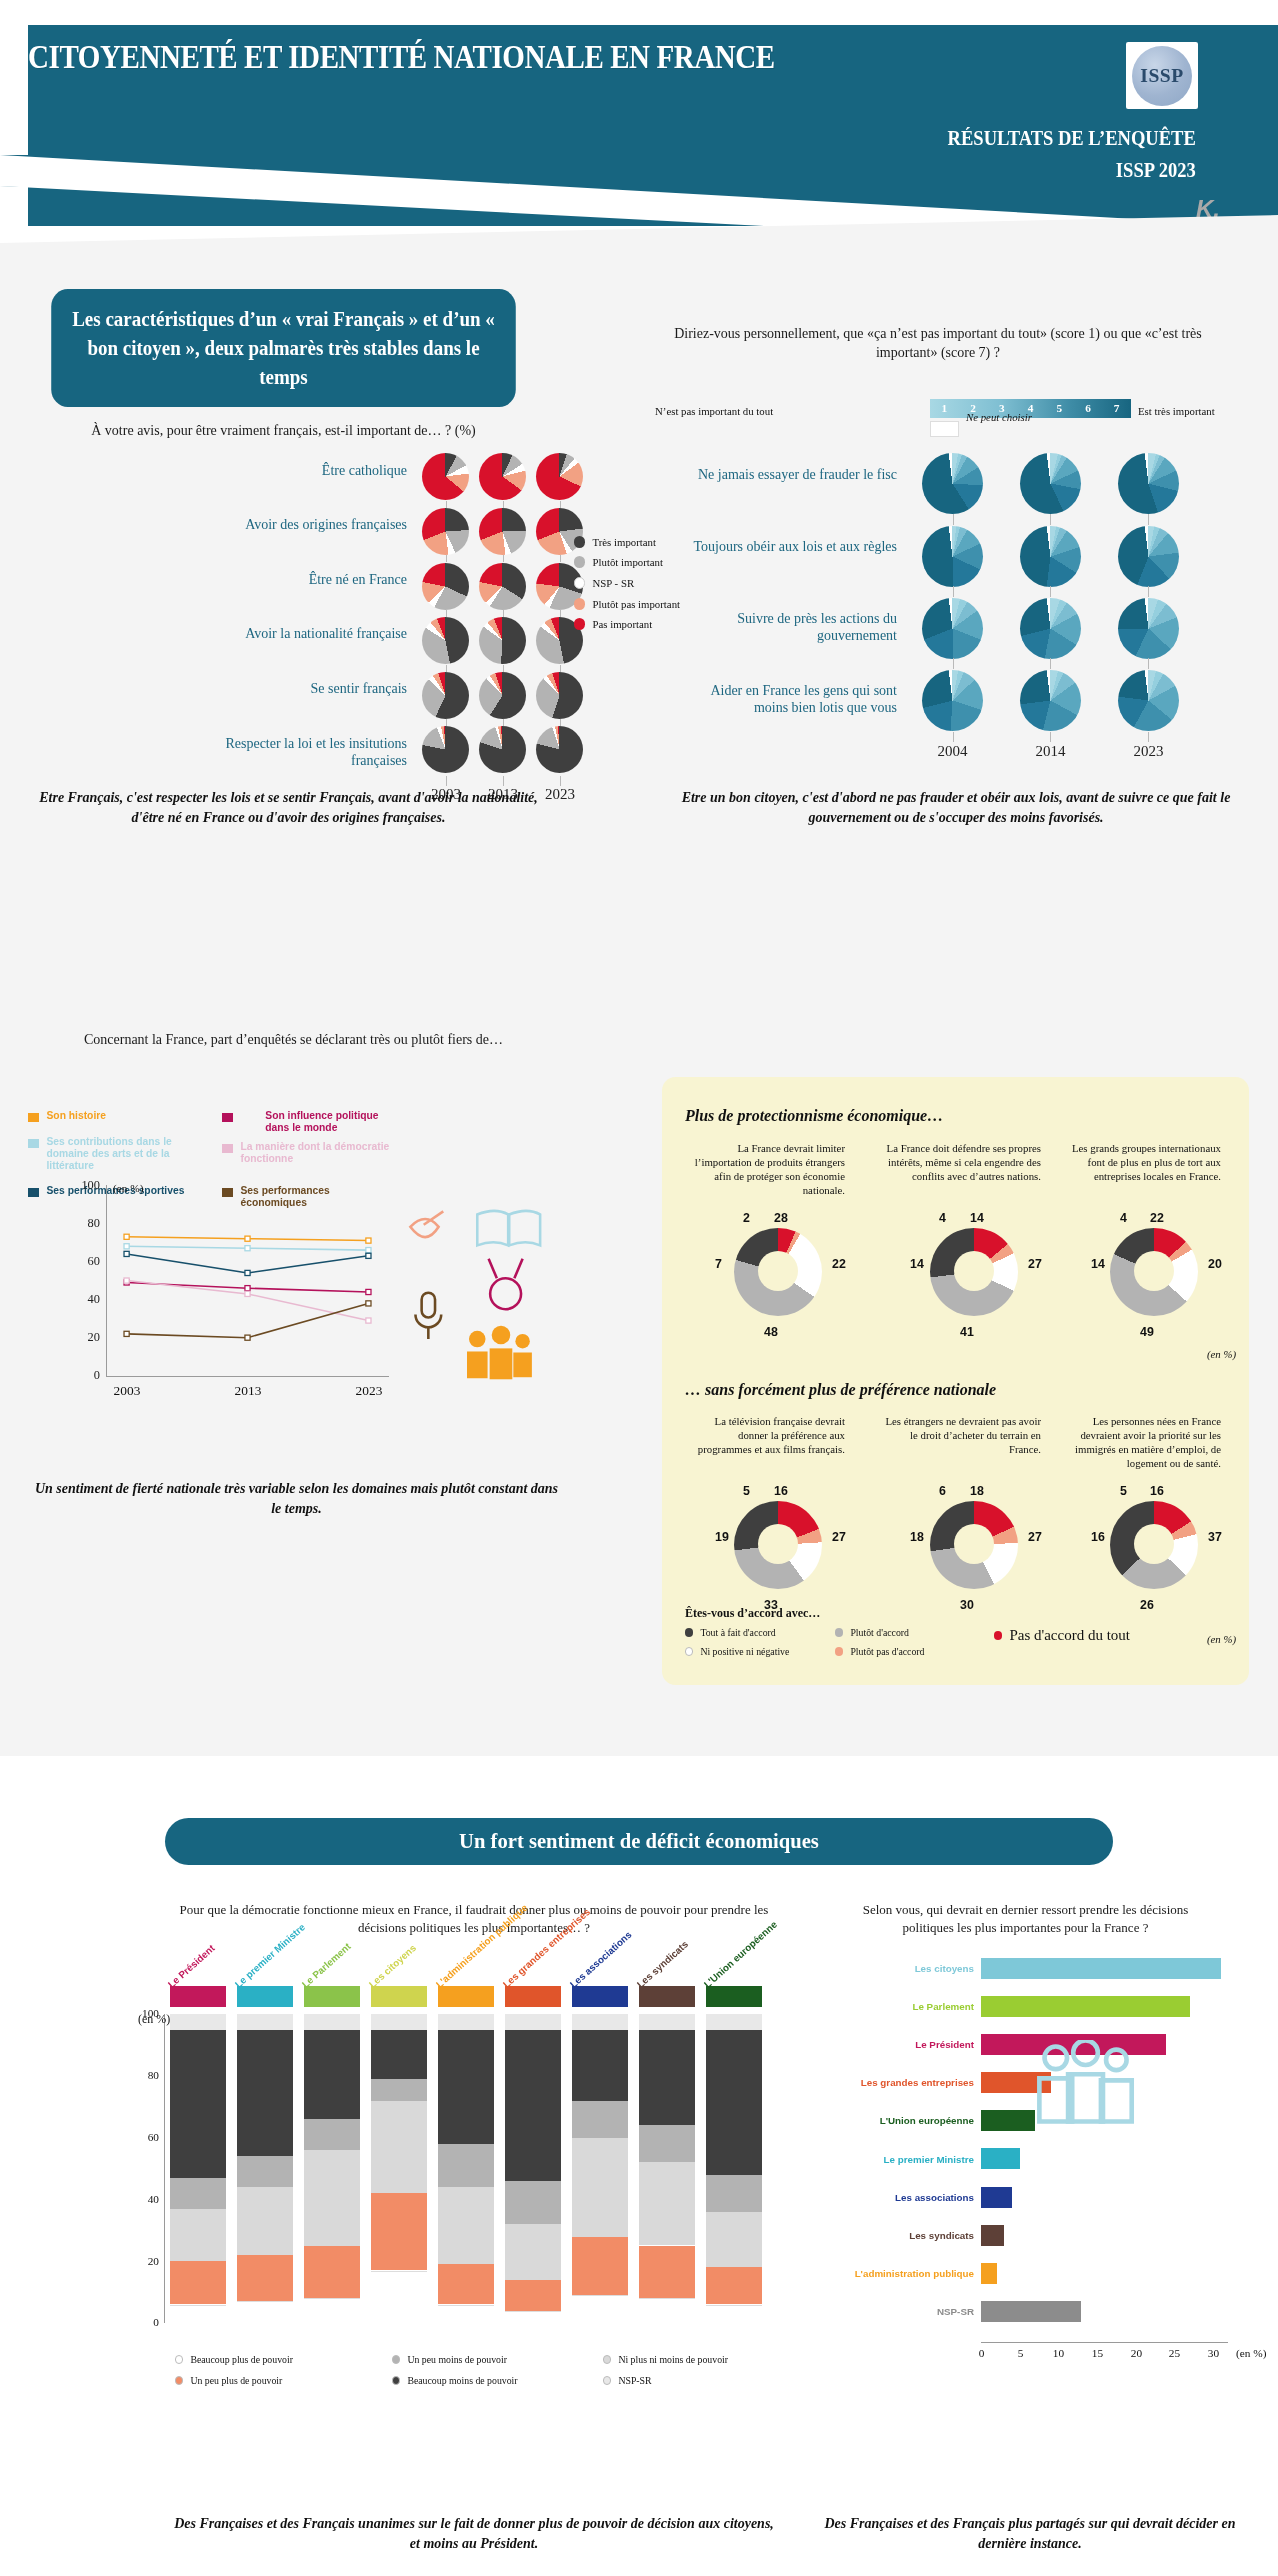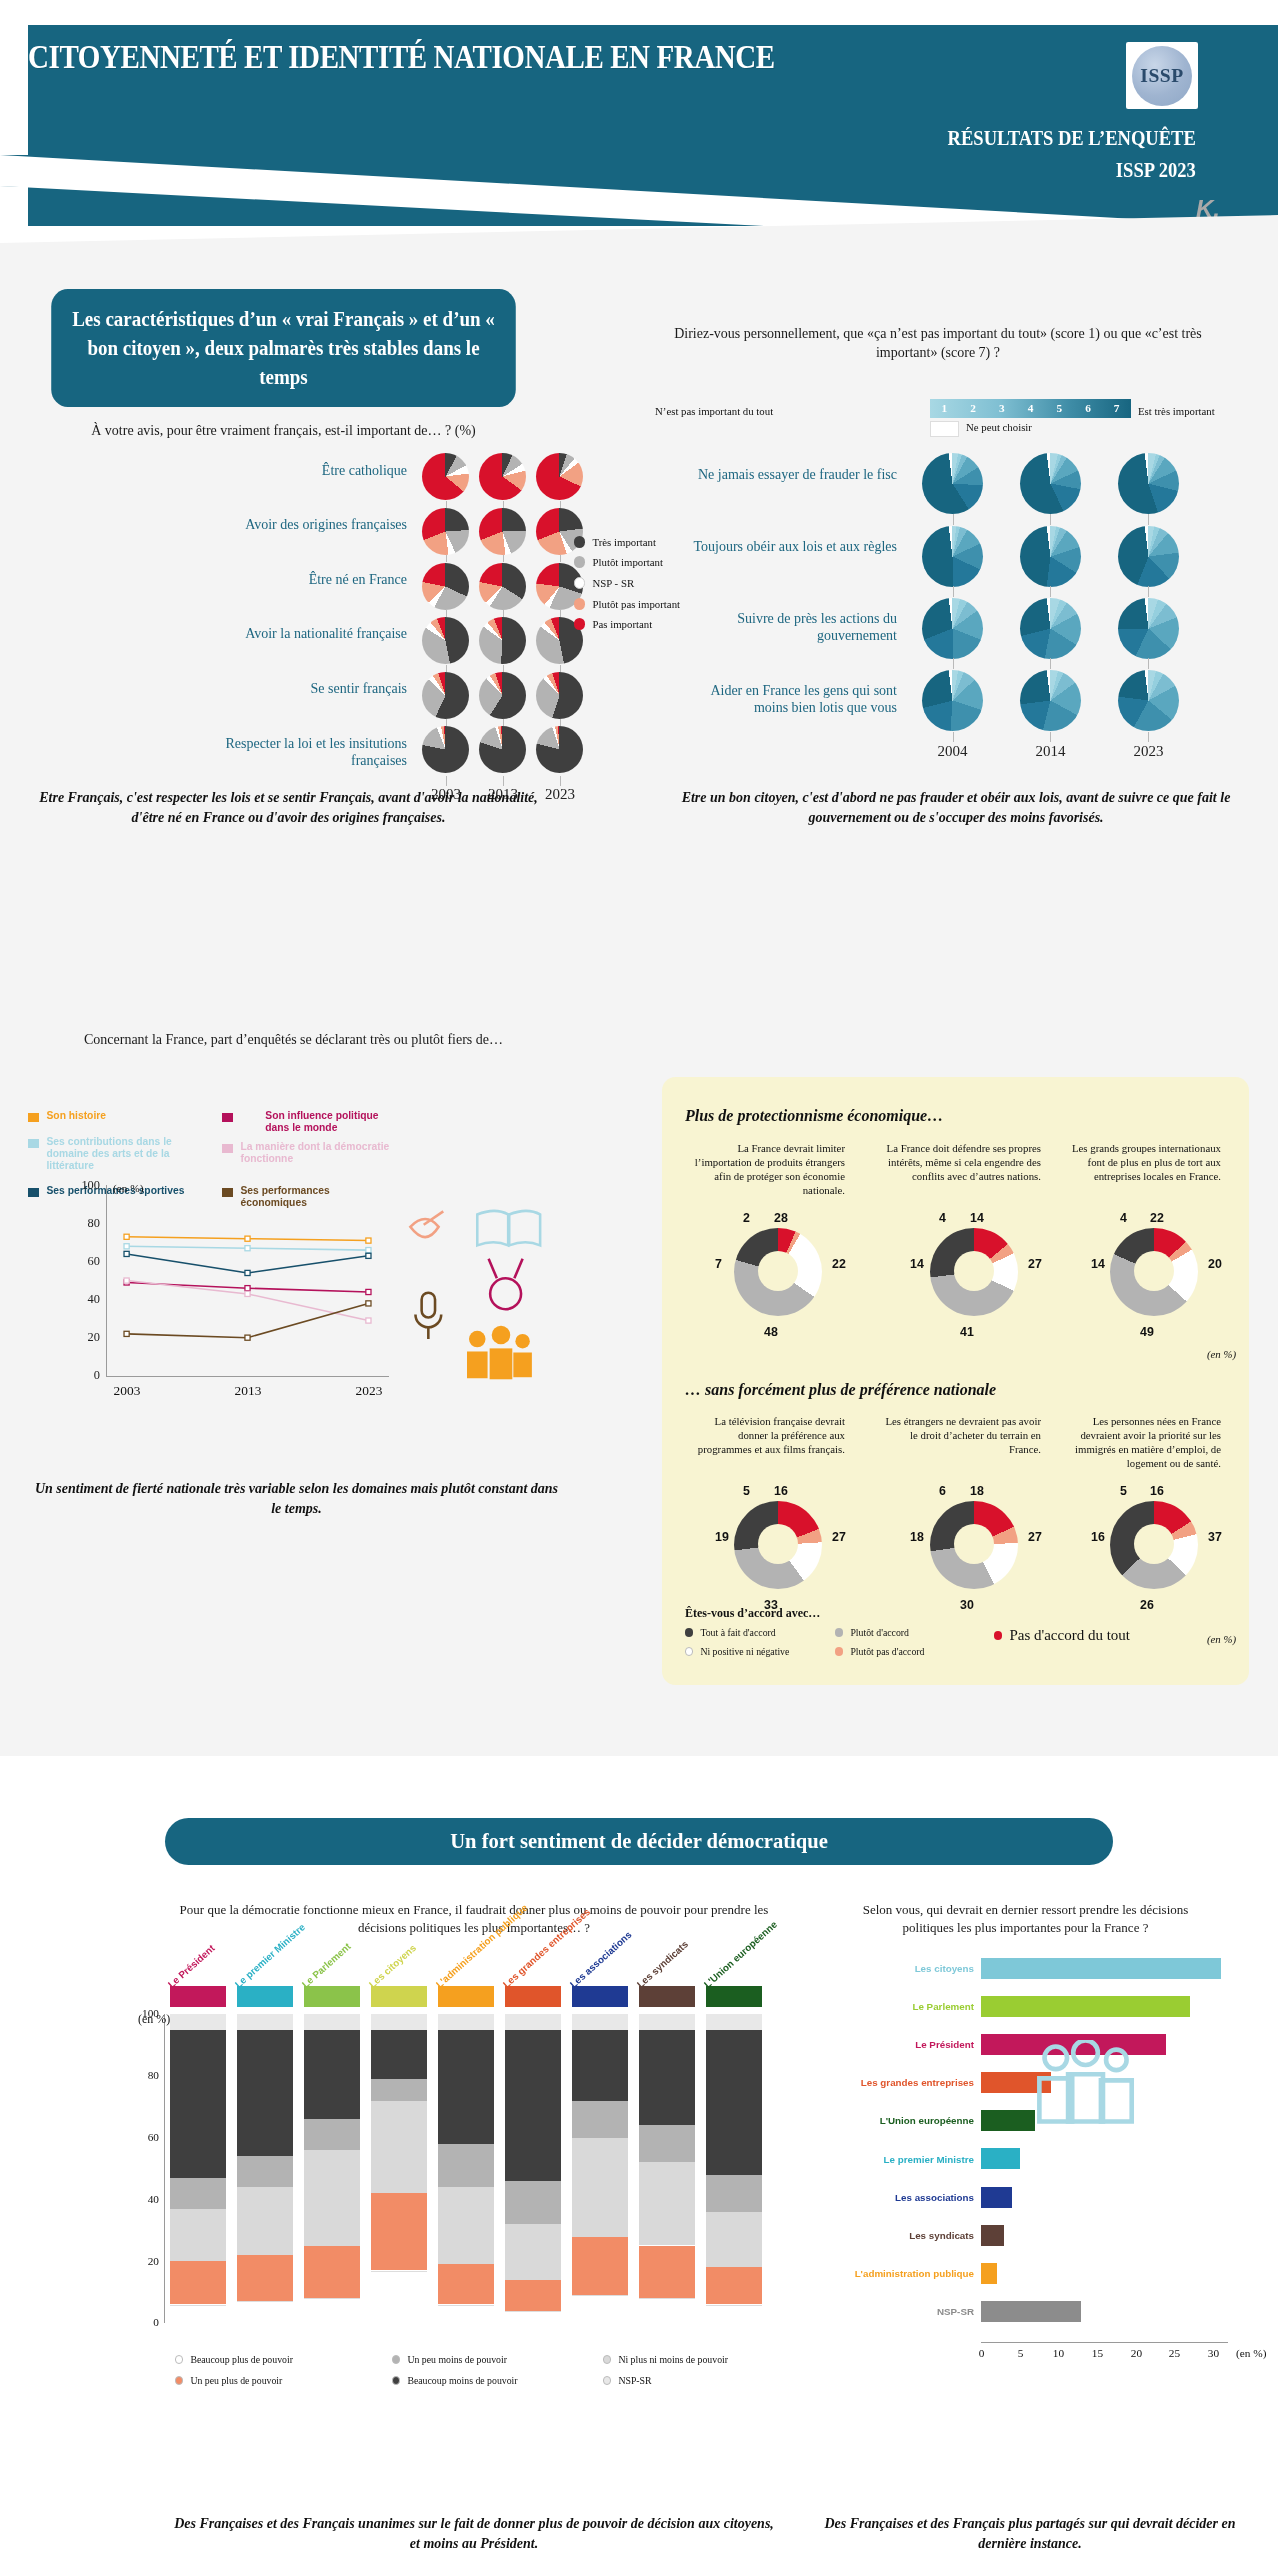--- a/index.html
+++ b/index.html
@@ -293,21 +293,21 @@
       <span>1</span>
       <span>2</span>
       <span>3</span>
       <span>4</span>
       <span>5</span>
       <span>6</span>
       <span>7</span>
     </div>
   <div class="scalecap" id="s1r-cap-high" style="left:1138px; top:405px;">Est très important</div>
   <div class="whitebox" style="left:930px; top:421px; width:29px; height:15.5px;"></div>
-  <div class="scalecap" style="left:966px; top:421px;">Ne peut choisir</div>
+  <div class="scalecap" style="left:966px; top:411px;font-style:italic;">Ne peut choisir</div>
 
   <div id="s1r-rows">
       <div class="pierow-label" style="left: 675px; top: 467px; width: 222px;">Ne jamais essayer de frauder le fisc</div>
       <div class="pie" style="left: 922px; top: 453px; width: 61px; height: 61px; background: conic-gradient(rgb(168, 216, 228) 0deg, rgb(168, 216, 228) 10.8deg, rgb(149, 207, 222) 10.8deg, rgb(149, 207, 222) 18deg, rgb(124, 189, 209) 18deg, rgb(124, 189, 209) 28.8deg, rgb(90, 167, 191) 28.8deg, rgb(90, 167, 191) 57.6deg, rgb(62, 144, 173) 57.6deg, rgb(62, 144, 173) 93.6deg, rgb(36, 120, 154) 93.6deg, rgb(36, 120, 154) 147.6deg, rgb(23, 101, 128) 147.6deg, rgb(23, 101, 128) 352.8deg, rgb(255, 255, 255) 352.8deg, rgb(255, 255, 255) 360deg);"></div>
       <div class="tick-v" style="left: 953px; top: 514px; height: 11.3px;"></div>
       <div class="pie" style="left: 1020px; top: 453px; width: 61px; height: 61px; background: conic-gradient(rgb(168, 216, 228) 0deg, rgb(168, 216, 228) 14.4deg, rgb(149, 207, 222) 14.4deg, rgb(149, 207, 222) 21.6deg, rgb(124, 189, 209) 21.6deg, rgb(124, 189, 209) 32.4deg, rgb(90, 167, 191) 32.4deg, rgb(90, 167, 191) 64.8deg, rgb(62, 144, 173) 64.8deg, rgb(62, 144, 173) 100.8deg, rgb(36, 120, 154) 100.8deg, rgb(36, 120, 154) 154.8deg, rgb(23, 101, 128) 154.8deg, rgb(23, 101, 128) 352.8deg, rgb(255, 255, 255) 352.8deg, rgb(255, 255, 255) 360deg);"></div>
       <div class="tick-v" style="left: 1050px; top: 514px; height: 11.3px;"></div>
       <div class="pie" style="left: 1118px; top: 453px; width: 61px; height: 61px; background: conic-gradient(rgb(168, 216, 228) 0deg, rgb(168, 216, 228) 14.4deg, rgb(149, 207, 222) 14.4deg, rgb(149, 207, 222) 21.6deg, rgb(124, 189, 209) 21.6deg, rgb(124, 189, 209) 32.4deg, rgb(90, 167, 191) 32.4deg, rgb(90, 167, 191) 64.8deg, rgb(62, 144, 173) 64.8deg, rgb(62, 144, 173) 104.4deg, rgb(36, 120, 154) 104.4deg, rgb(36, 120, 154) 162deg, rgb(23, 101, 128) 162deg, rgb(23, 101, 128) 352.8deg, rgb(255, 255, 255) 352.8deg, rgb(255, 255, 255) 360deg);"></div>
       <div class="tick-v" style="left: 1148px; top: 514px; height: 11.3px;"></div>
       <div class="pierow-label" style="left: 675px; top: 539px; width: 222px;">Toujours obéir aux lois et aux règles</div>
@@ -511,21 +511,21 @@
         <span class="legend-dot" style="width: 8.2px; height: 8.2px; background: rgb(242, 161, 131); border: none;"></span>
         <span>Plutôt pas d'accord</span>
       </div>
       <div class="legend-item" style="left: 994px; top: 1627px; font-size: 15px;">
         <span class="legend-dot" style="width: 8.2px; height: 8.2px; background: rgb(216, 17, 43); border: none;"></span>
         <span>Pas d'accord du tout</span>
       </div>
     </div>
 
   <div id="sec3-bg"></div>
-  <div class="pill" id="sec3-pill">Un fort sentiment de décider démocratique</div>
+  <div class="pill" id="sec3-pill">Un fort sentiment de déficit économiques</div>
 
   <div class="q-text" id="sec3-left-q">Pour que la démocratie fonctionne mieux en France, il faudrait donner plus ou moins de pouvoir pour prendre les décisions politiques les plus importantes… ?</div>
   <div class="q-text" id="sec3-right-q">Selon vous, qui devrait en dernier ressort prendre les décisions politiques les plus importantes pour la France ?</div>
 
   <div id="s3-colheaders">
       <div class="colhdr" style="left: 173px; top: 1979px; color: rgb(194, 24, 91); transform: rotate(-42deg);">Le Président</div>
       <div class="colhdr" style="left: 240px; top: 1979px; color: rgb(42, 176, 197); transform: rotate(-42deg);">Le premier Ministre</div>
       <div class="colhdr" style="left: 307px; top: 1979px; color: rgb(139, 195, 74); transform: rotate(-42deg);">Le Parlement</div>
       <div class="colhdr" style="left: 374px; top: 1979px; color: rgb(207, 212, 78); transform: rotate(-42deg);">Les citoyens</div>
       <div class="colhdr" style="left: 441px; top: 1979px; color: rgb(245, 160, 31); transform: rotate(-42deg);">L'administration publique</div>

